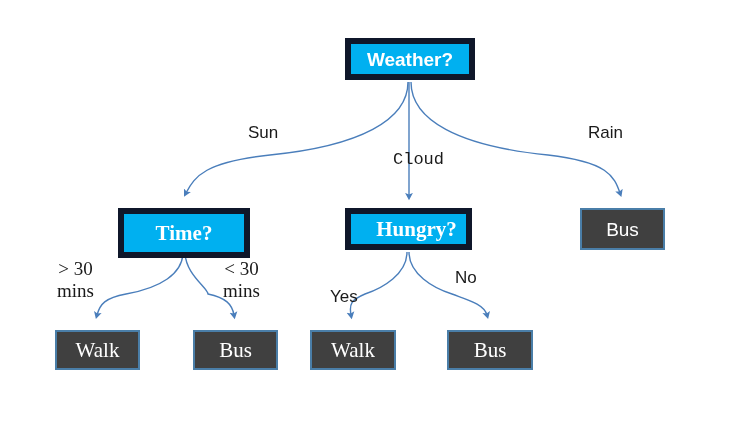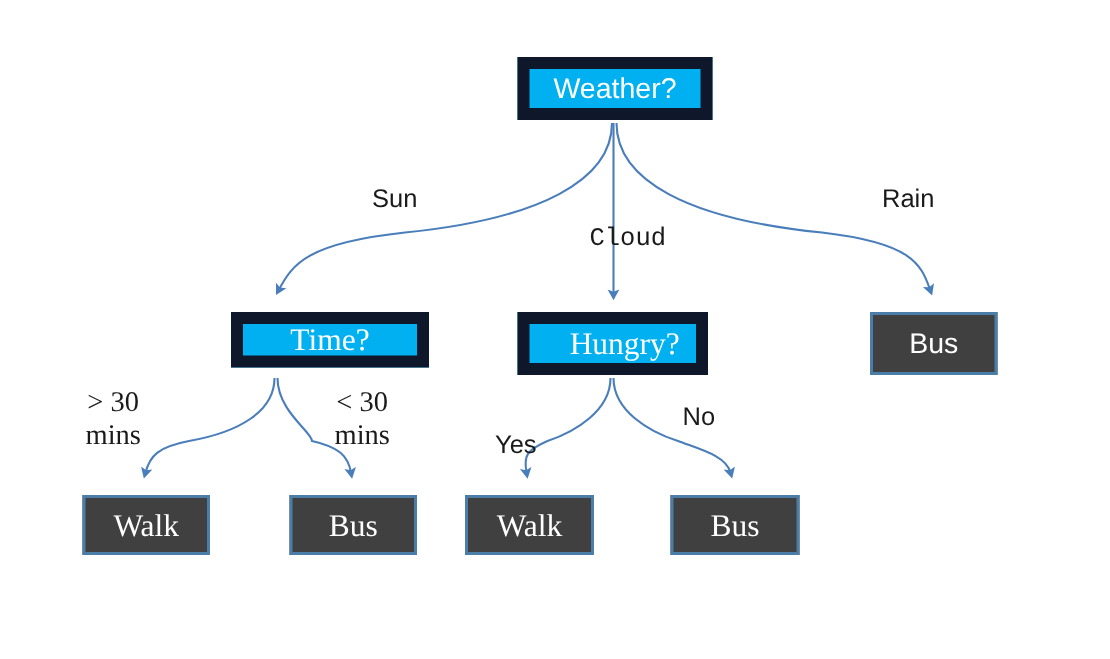--- a/index.html
+++ b/index.html
@@ -28,21 +28,22 @@
     box-sizing: border-box;
     display: flex;
     align-items: center;
     justify-content: center;
     color: #ffffff;
     line-height: 1;
     white-space: nowrap;
   }
   .node.blue {
     background: #00b0f0;
-    border: 8px solid #0f172a;
+    border: 6px solid #0f172a;
+    font-weight: bold;
   }
   .node.orange {
     background: #404040;
     border: 2px solid #4a7ea8;
   }
   .node.sans {
     font-family: "Liberation Sans", sans-serif;
     font-size: 19px;
   }
   .node.serif {
@@ -84,21 +85,21 @@
         <path d="M 185,252 C 185,274 208,288 208,294 C 226,298 232,304 234,315" fill="none" stroke="#4a7ebb" stroke-width="1.4" marker-end="url(#arrowhead)"></path>
         <path d="M 407,252 C 407,274 383,288 365,294 C 351,300 349,304 351,315" fill="none" stroke="#4a7ebb" stroke-width="1.4" marker-end="url(#arrowhead)"></path>
         <path d="M 409,252 C 409,274 433,288 452,294 C 468,300 484,304 487,315" fill="none" stroke="#4a7ebb" stroke-width="1.4" marker-end="url(#arrowhead)"></path>
       </g>
   </svg>
 
   <div id="node-layer">
       <div class="node blue sans" style="left: 345px; top: 38px; width: 130px; height: 42px;">
         <span>Weather?</span>
       </div>
-      <div class="node blue serif" style="left: 118px; top: 208px; width: 132px; height: 37px; margin-left: 36px;">
+      <div class="node blue serif" style="left: 118px; top: 208px; width: 132px; height: 50px;">
         <span>Time?</span>
       </div>
       <div class="node blue serif" style="left: 345px; top: 208px; width: 127px; height: 42px; padding-left: 16px;">
         <span>Hungry?</span>
       </div>
       <div class="node orange sans" style="left: 580px; top: 208px; width: 85px; height: 42px;">
         <span>Bus</span>
       </div>
       <div class="node orange serif" style="left: 55px; top: 330px; width: 85px; height: 40px;">
         <span>Walk</span>

